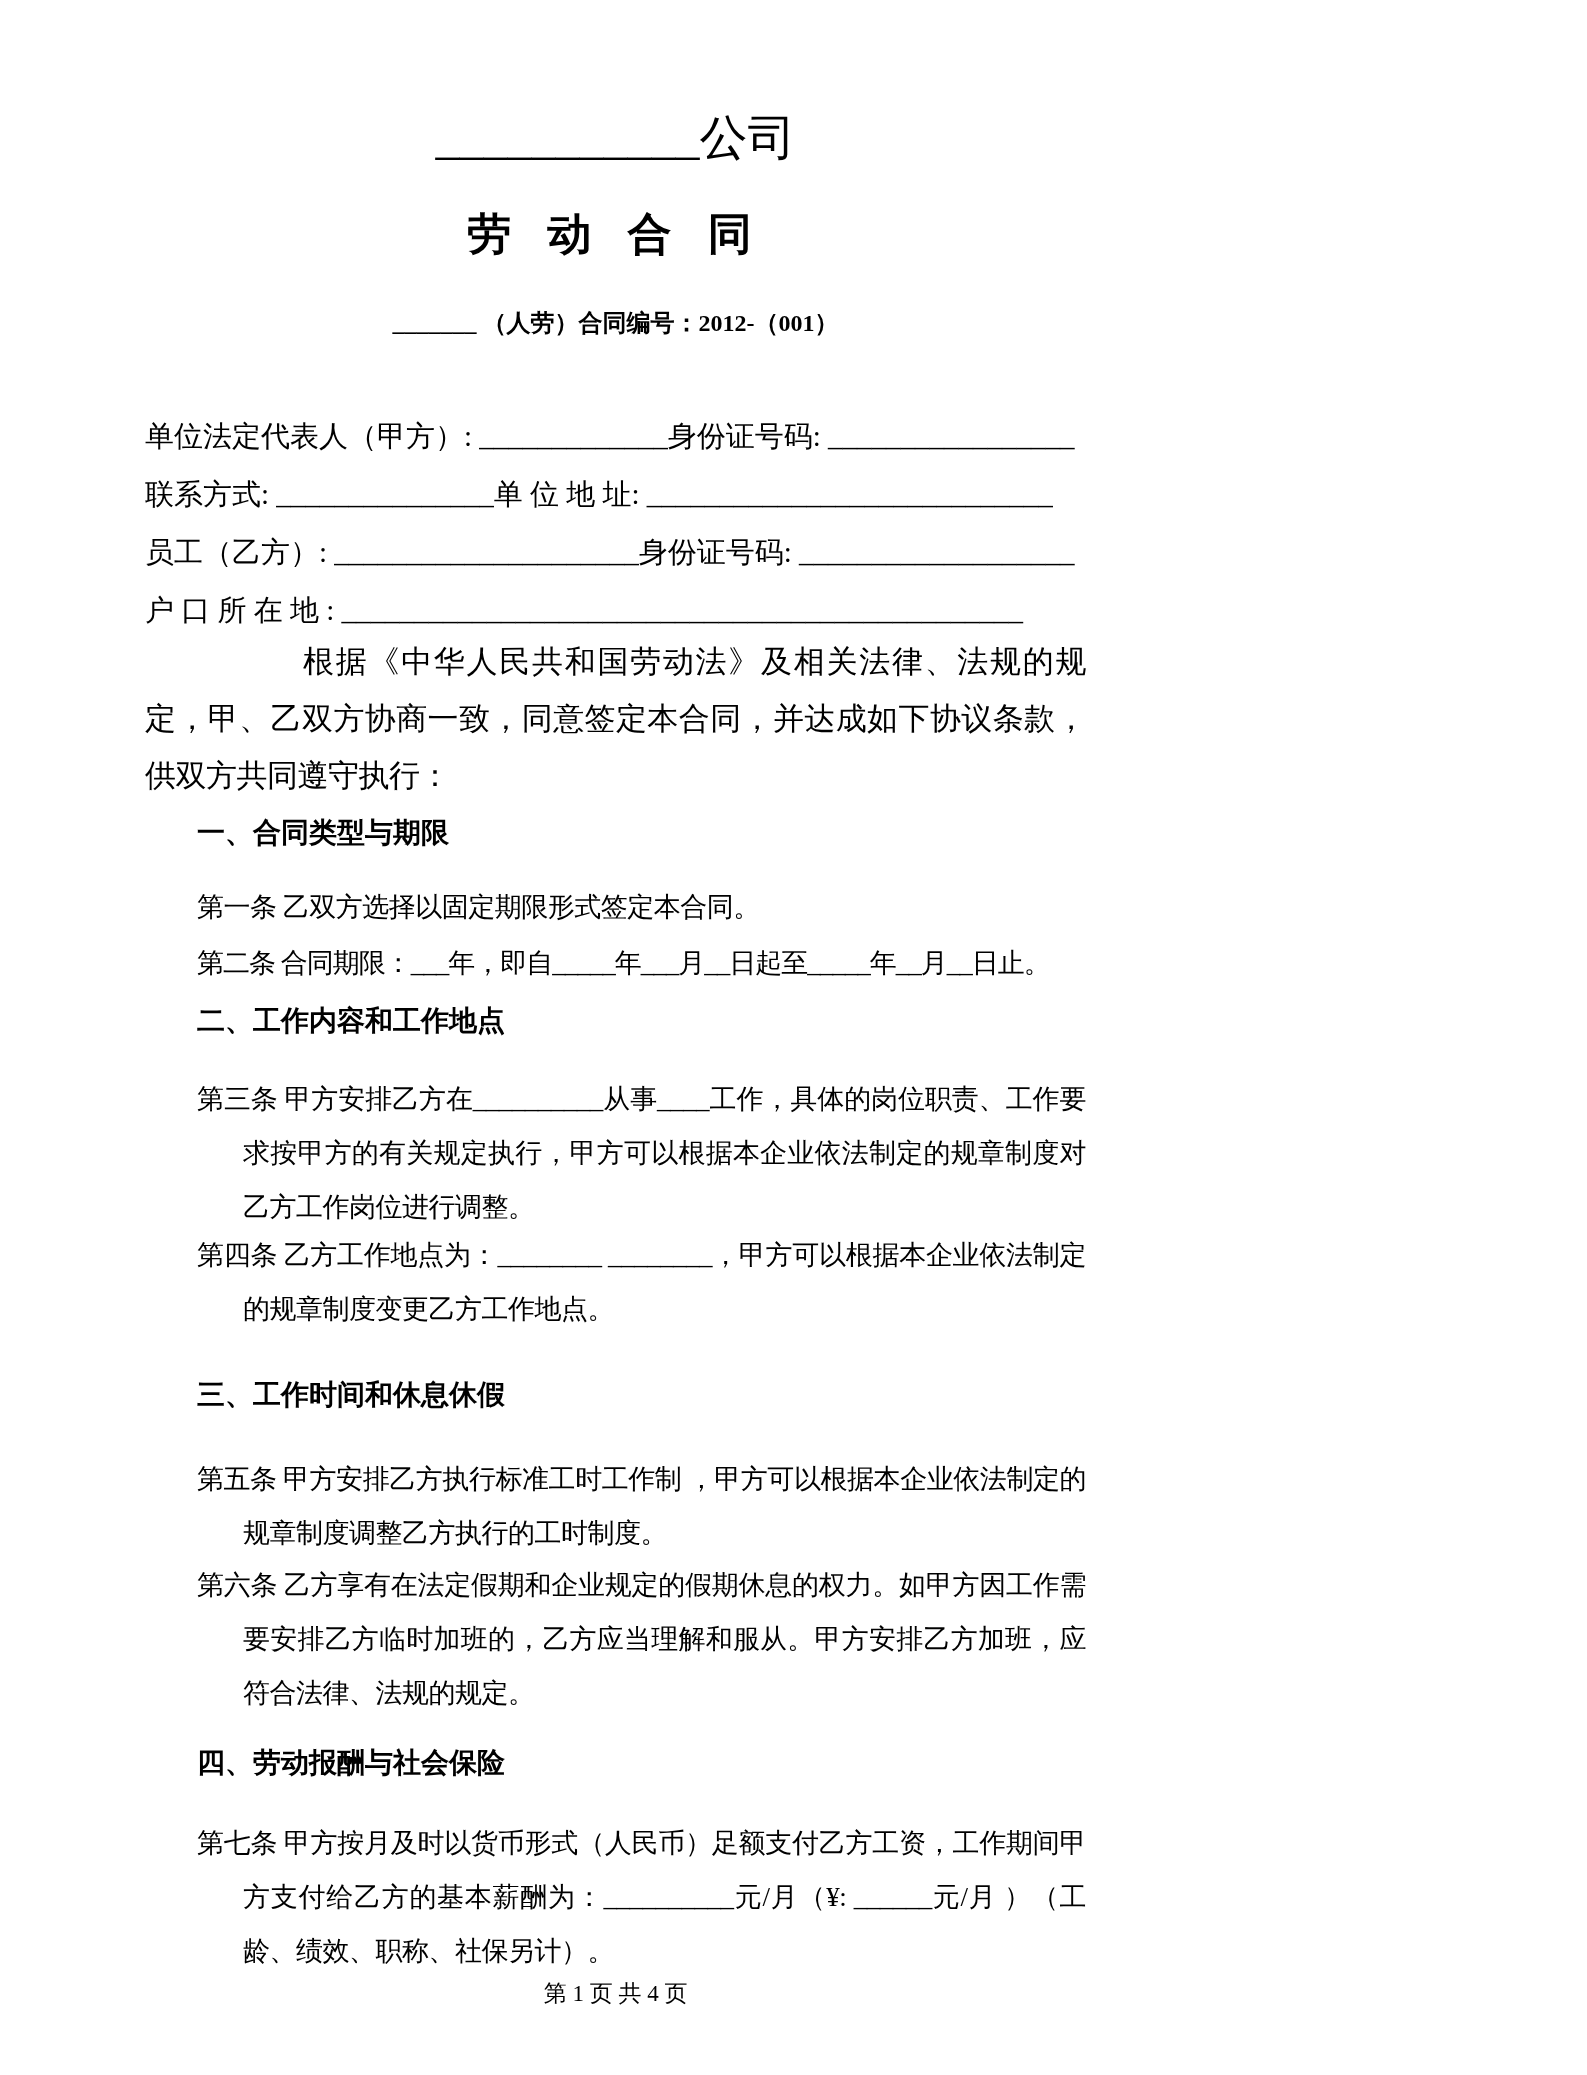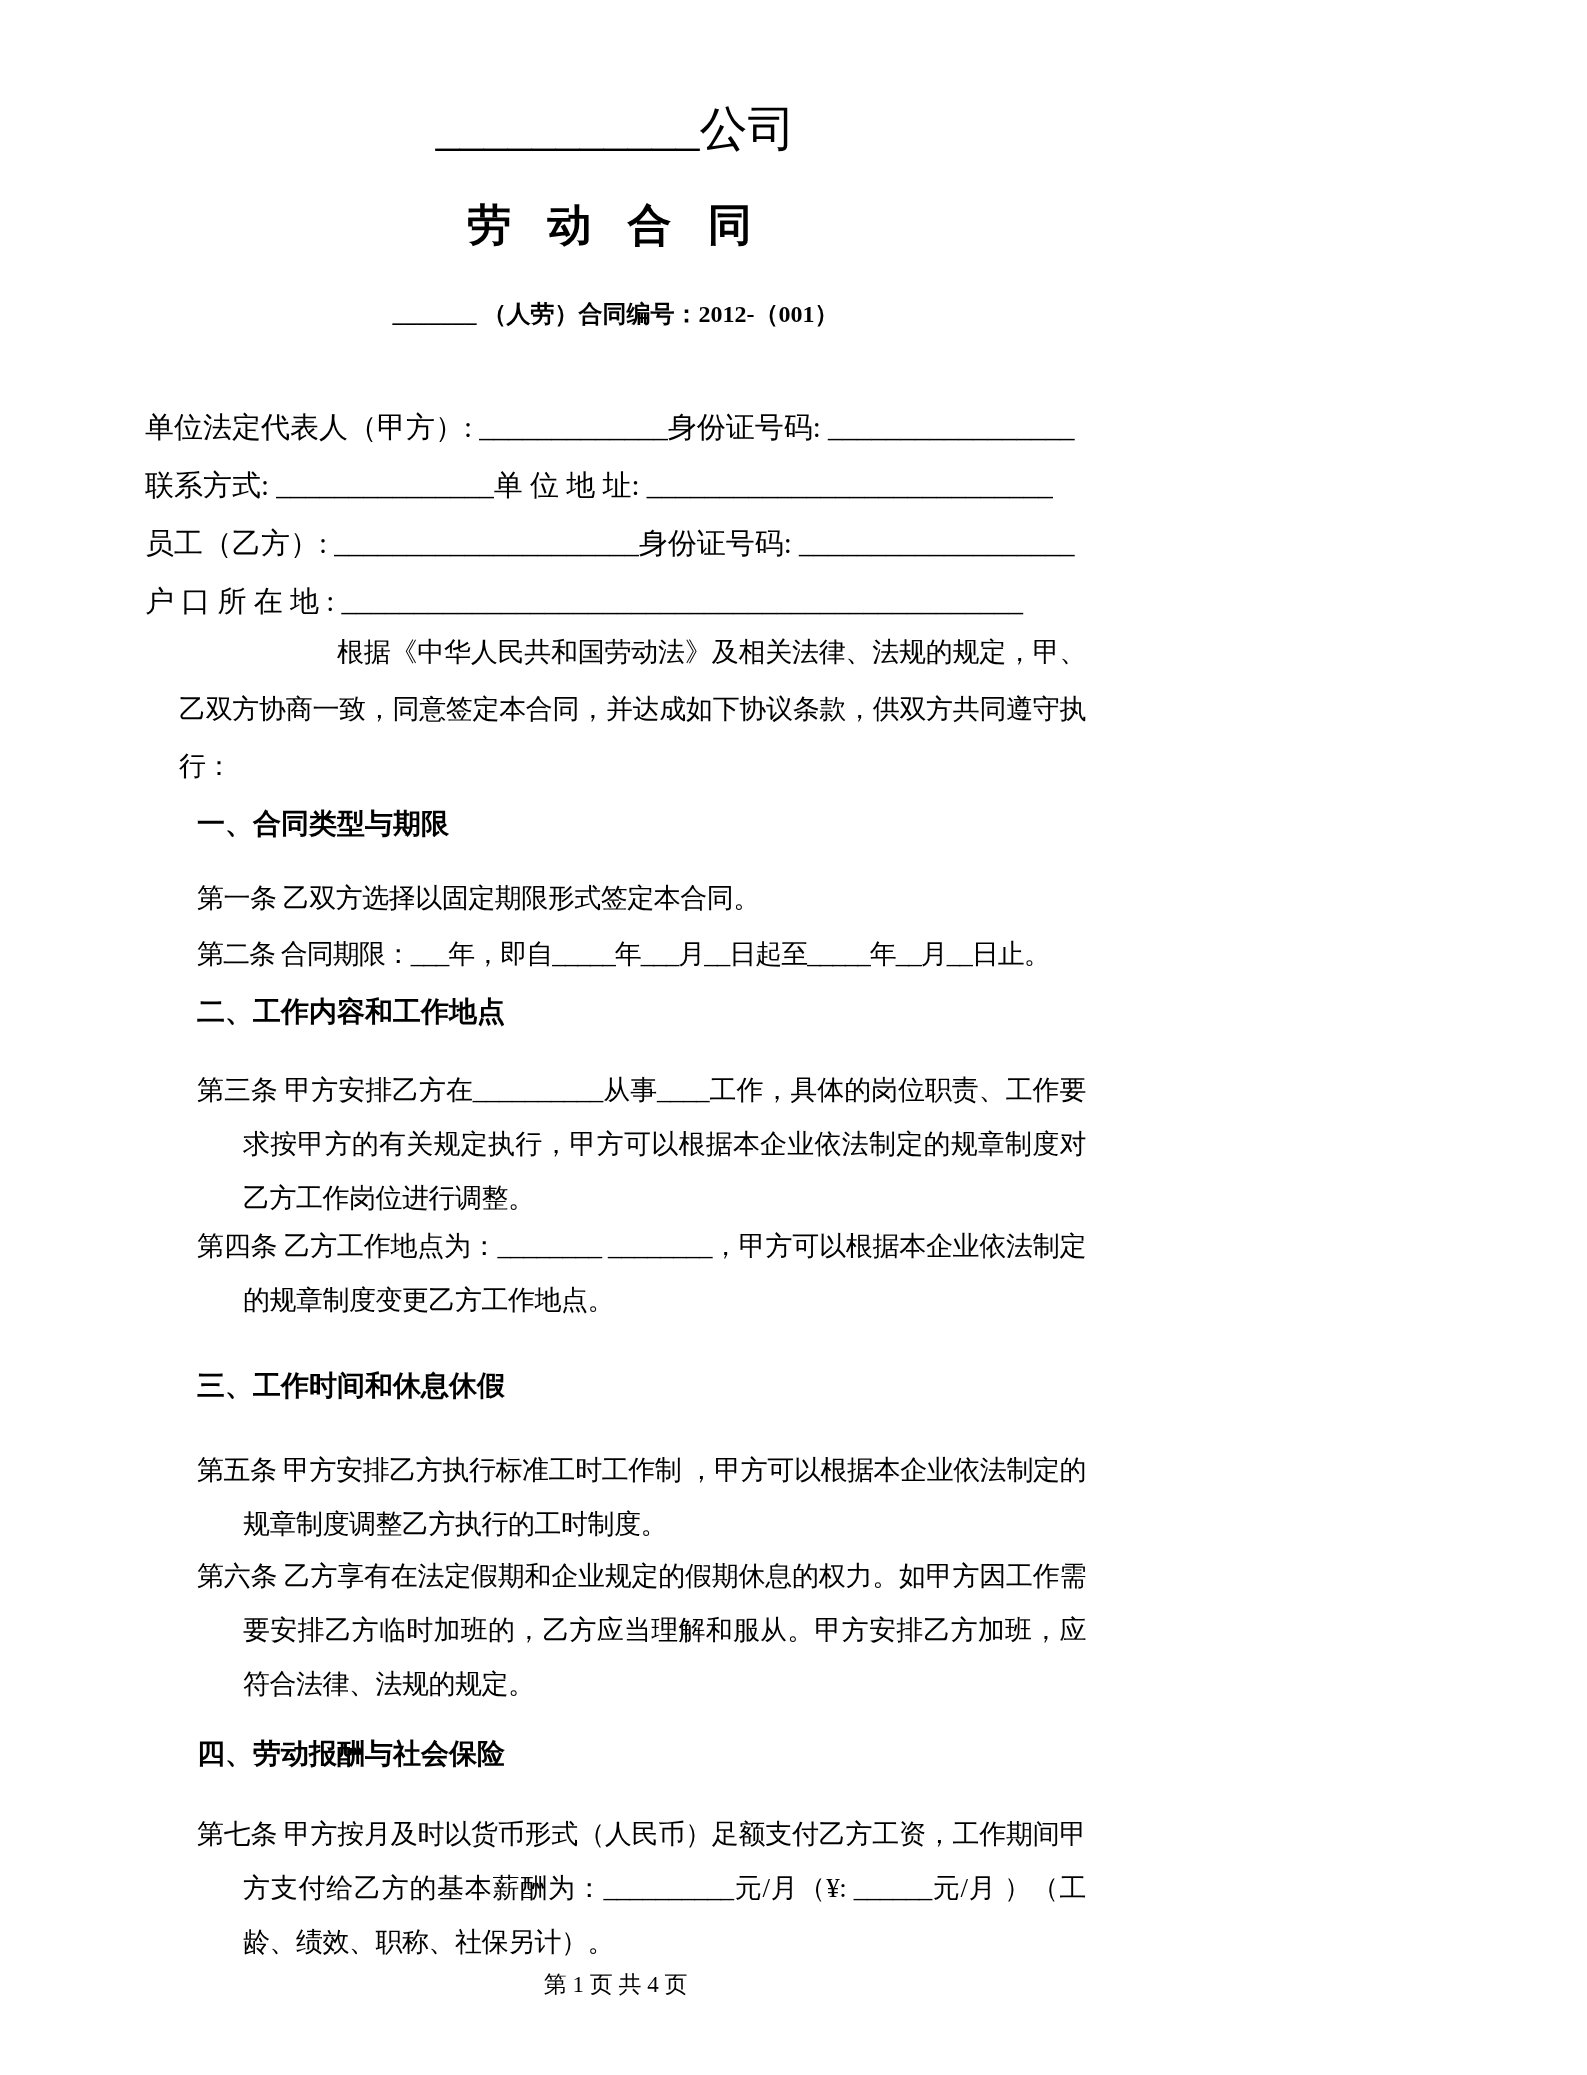--- a/index.html
+++ b/index.html
@@ -8,21 +8,21 @@
     width: 1587px;
     height: 2075px;
     background: #ffffff;
     overflow: hidden;
     color: #000;
     font-family: "Liberation Serif", "DejaVu Serif", serif;
   }
   .doc {
     position: absolute;
     left: 145px;
-    top: 0;
+    top: 9px;
     width: 941px;
   }
   .company-line {
     margin-top: 96px;
     text-align: center;
     font-size: 48px;
     line-height: 66px;
     white-space: nowrap;
   }
   .main-title {
@@ -41,26 +41,25 @@
     font-size: 24px;
     line-height: 36px;
     font-weight: 700;
     white-space: nowrap;
   }
   .fields { margin-top: 66px; font-size: 29px; }
   .field-row { line-height: 58px; white-space: nowrap; }
   .field-row.bold { font-weight: 400; }
   .preamble {
     margin-top: -6px;
-    font-size: 27px;
+    font-size: 31px;
     line-height: 57px;
     letter-spacing: -0.5px;
     text-indent: 158px;
     text-align: justify;
-    margin-left: 34px;
   }
   .sec-heading {
     margin-left: 52px;
     font-size: 28px;
     line-height: 34px;
     font-weight: 700;
     white-space: nowrap;
   }
   .clause {
     margin-left: 52px;

